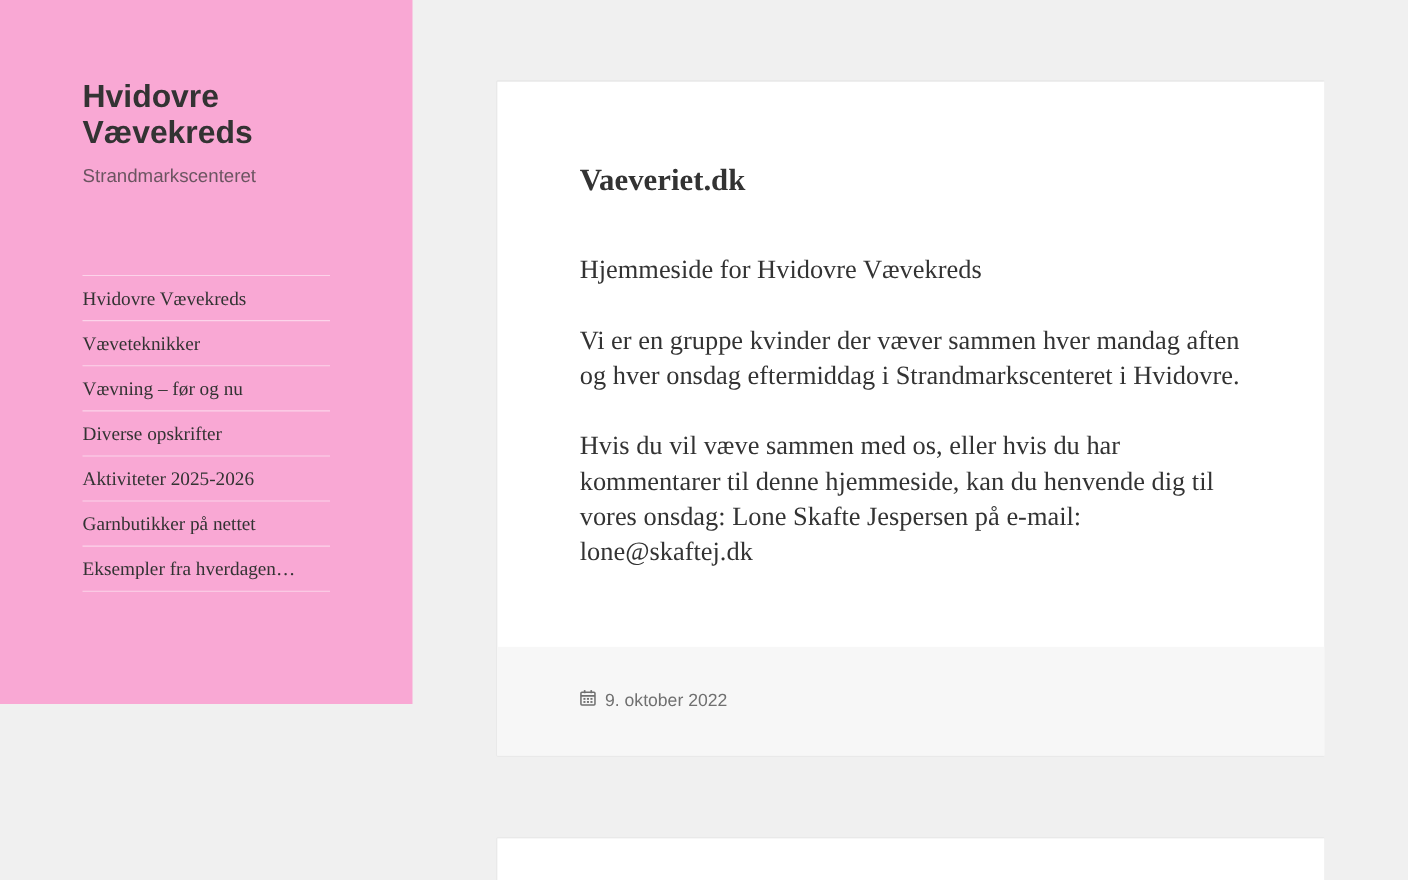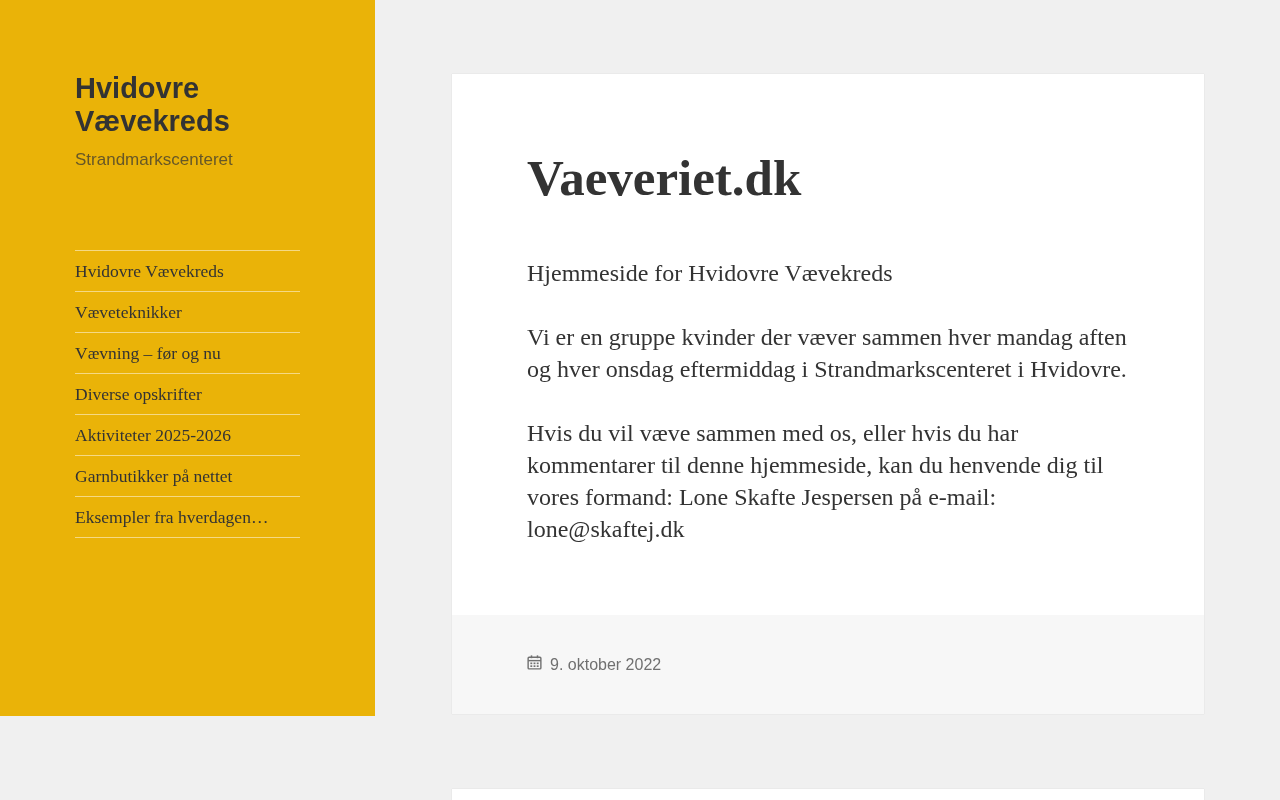--- a/index.html
+++ b/index.html
@@ -17,22 +17,22 @@
     position: relative;
     width: 1280px;
     height: 800px;
   }
 
   
   .sidebar {
     position: absolute;
     left: 0; top: 0;
     width: 375px;
-    height: 716px;
-    background: #eab308;
+    height: 640px;
+    background: #f9a8d4;
     padding: 72px 75px 0 75px;
   }
   .site-title {
     margin: 0;
     font-family: "Liberation Sans", sans-serif;
     font-weight: 700;
     font-size: 29px;
     line-height: 1.15;
     color: #333333;
   }
@@ -72,21 +72,21 @@
   .card {
     width: 752px;
     background: #ffffff;
     box-shadow: 0 0 1px rgba(0,0,0,0.15);
   }
   .entry-header { padding: 74px 75px 0 75px; }
   .entry-title {
     margin: 0;
     font-family: "Liberation Serif", serif;
     font-weight: 700;
-    font-size: 51px;
+    font-size: 28px;
     line-height: 1.2;
     color: #333333;
   }
   .entry-title a { color: inherit; text-decoration: none; }
   .entry-content {
     padding: 48px 75px 70px 75px;
     font-size: 24px;
     line-height: 32px;
   }
   .entry-content p { margin: 0 0 32px 0; }
@@ -164,21 +164,21 @@
     <article class="card">
       <header class="entry-header">
         <h2 class="entry-title">
           <a href="#">Vaeveriet.dk</a>
         </h2>
       </header>
 
       <div class="entry-content">
         <p>Hjemmeside for Hvidovre Vævekreds</p>
         <p>Vi er en gruppe kvinder der væver sammen hver mandag aften og hver onsdag eftermiddag i Strandmarkscenteret i Hvidovre.</p>
-        <p>Hvis du vil væve sammen med os, eller hvis du har kommentarer til denne hjemmeside, kan du henvende dig til vores formand: Lone Skafte Jespersen på e-mail: lone@skaftej.dk</p>
+        <p>Hvis du vil væve sammen med os, eller hvis du har kommentarer til denne hjemmeside, kan du henvende dig til vores onsdag: Lone Skafte Jespersen på e-mail: lone@skaftej.dk</p>
       </div>
 
       <footer class="entry-footer">
         <a href="#" class="posted-on">
           <span class="calendar-icon">
             <svg width="15" height="15" viewBox="0 0 16 16" aria-hidden="true">
               <rect x="1.2" y="2.4" width="13.6" height="12.4" rx="1" fill="none" stroke="#707070" stroke-width="1.5"></rect>
               <line x1="1.2" y1="6" x2="14.8" y2="6" stroke="#707070" stroke-width="1.5"></line>
               <rect x="4" y="0.4" width="1.6" height="3" fill="#707070"></rect>
               <rect x="10.4" y="0.4" width="1.6" height="3" fill="#707070"></rect>

